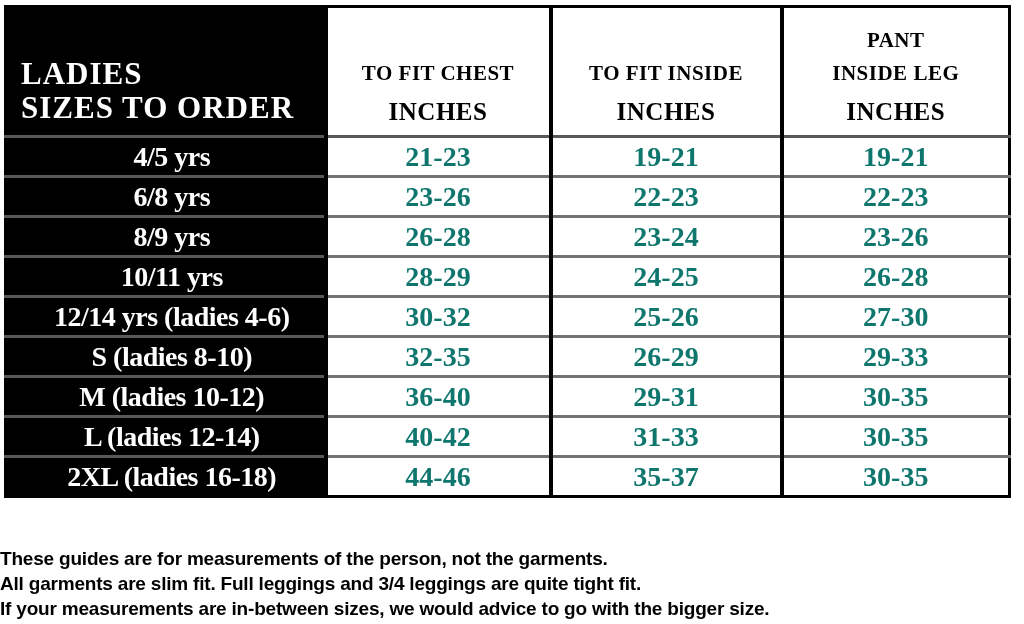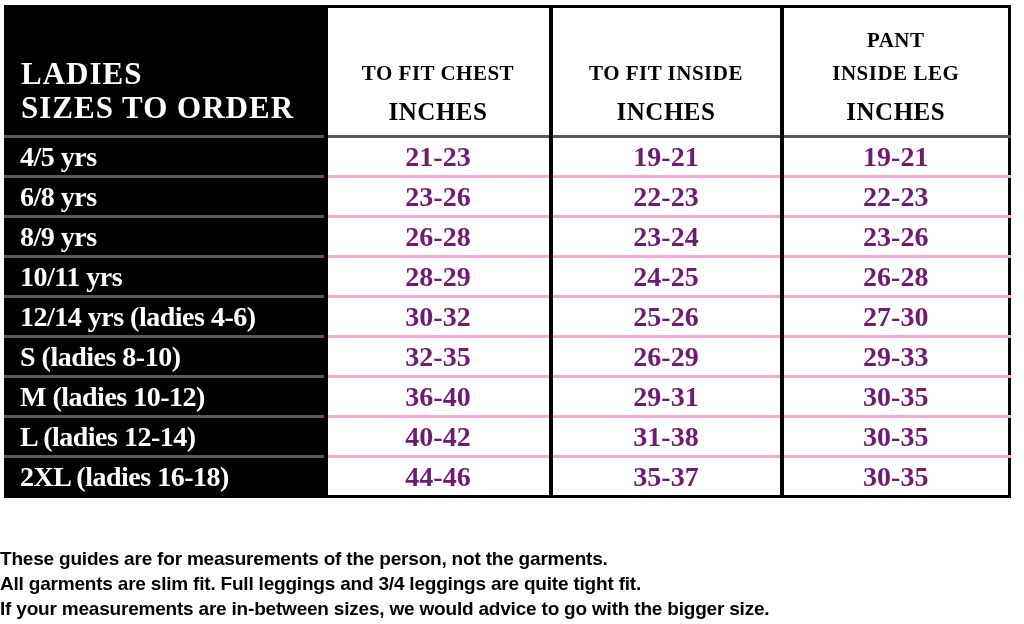--- a/index.html
+++ b/index.html
@@ -70,40 +70,40 @@
     line-height: 30px;
     letter-spacing: 0.5px;
     margin-top: 7px;
   }
 
   tr.data-row { height: 40px; }
 
   th.rowlabel {
     background: #000000;
     color: #ffffff;
-    text-align: left;
+    text-align: center;
     vertical-align: middle;
     padding-left: 13px;
     font-size: 28px;
     font-weight: bold;
     letter-spacing: -0.5px;
     white-space: nowrap;
     border-top: 3px solid #595959;
   }
   tbody tr:last-child th.rowlabel { border-bottom: 3px solid #000000; }
 
   td.val {
     background: #ffffff;
-    color: #701a75;
+    color: #0f766e;
     text-align: center;
     vertical-align: middle;
     font-size: 28px;
     font-weight: bold;
     border-left: 4px solid #000000;
-    border-top: 3px solid #f9a8d4;
+    border-top: 3px solid #737373;
   }
 
   .footer {
     position: absolute;
     left: 0;
     top: 546px;
     width: 100%;
     text-align: left;
     color: #000000;
     font-family: "Liberation Sans", "DejaVu Sans", sans-serif;
@@ -188,21 +188,21 @@
       </tr>
       <tr class="data-row">
         <th class="rowlabel">M (ladies 10-12)</th>
         <td class="val">36-40</td>
         <td class="val">29-31</td>
         <td class="val">30-35</td>
       </tr>
       <tr class="data-row">
         <th class="rowlabel">L (ladies 12-14)</th>
         <td class="val">40-42</td>
-        <td class="val">31-38</td>
+        <td class="val">31-33</td>
         <td class="val">30-35</td>
       </tr>
       <tr class="data-row">
         <th class="rowlabel">2XL (ladies 16-18)</th>
         <td class="val">44-46</td>
         <td class="val">35-37</td>
         <td class="val">30-35</td>
       </tr>
     </tbody>
   </table>

